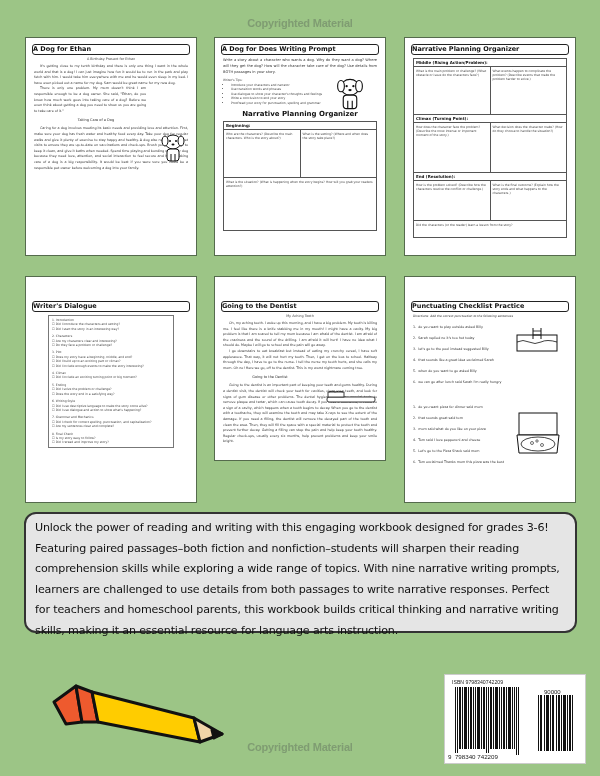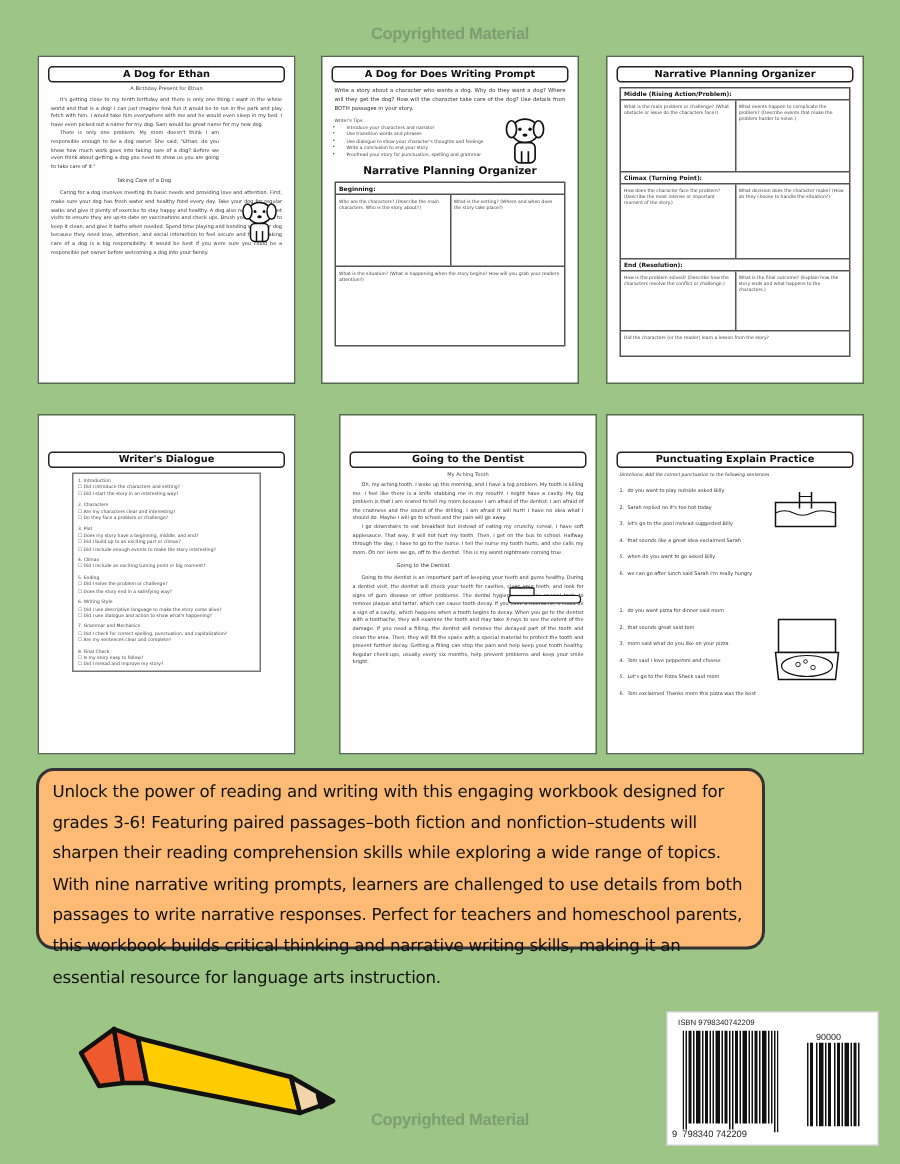--- a/index.html
+++ b/index.html
@@ -26,28 +26,27 @@
     position: absolute;
     width: 172px;
     background: #fff;
     border: 1px solid #556b4d;
     overflow: hidden;
   }
   .p1 { left: 25px; top: 37px; height: 219px; }
   .p2 { left: 214px; top: 37px; height: 219px; }
   .p3 { left: 404px; top: 37px; height: 219px; }
   .p4 { left: 25px; top: 276px; height: 227px; }
-  .p5 { left: 226px; top: 276px; height: 227px; }
+  .p5 { left: 214px; top: 276px; height: 185px; }
   .p6 { left: 404px; top: 276px; height: 227px; }
 
   .ptitle {
     margin: 6px 6px 2px 6px;
     border: 1px solid #222;
     border-radius: 3px;
-    text-align: center;
     font-weight: bold;
     font-size: 6.5px;
     line-height: 9px;
     color: #111;
   }
   .p4 .ptitle, .p5 .ptitle, .p6 .ptitle { margin-top: 24px; }
   .psub {
     text-align: center;
     font-size: 3.4px;
     color: #444;
@@ -105,22 +104,22 @@
 
   .dialog { margin: 2px 8px; font-size: 3.3px; color: #333; }
   .dialog .dir { font-style: italic; margin-bottom: 4px; font-size: 3px; }
   .dialog .ln { line-height: 11px; }
   .dialog .gap { height: 14px; }
 
   
   .desc {
     position: absolute;
     left: 24px; top: 512px;
-    width: 486px; height: 121px;
-    background: #fdba74;
+    width: 553px; height: 121px;
+    background: #e5e5e5;
     border: 2px solid #333;
     border-radius: 12px;
     padding: 4px 8px 0 9px;
     font-family: "DejaVu Sans", sans-serif;
     font-size: 11.1px;
     line-height: 20.6px;
     color: #111;
     letter-spacing: -0.15px;
   }
 
@@ -297,21 +296,21 @@
   <div class="pheading" style="margin:4px 60px 4px 0">Going to the Dentist</div>
   <svg style="position:absolute;left:110px;top:114px;width:52px;height:14px" viewBox="0 0 52 14">
     <rect x="2" y="6" width="48" height="5" rx="2" fill="#fff" stroke="#111" stroke-width="0.8"></rect>
     <rect x="3" y="1" width="16" height="5" fill="#fff" stroke="#111" stroke-width="0.8"></rect>
     <path d="M4 1 Q7 -1 10 1 Q13 -1 18 1" fill="none" stroke="#111" stroke-width="0.6"></path>
   </svg>
   <p class="ptext">Going to the dentist is an important part of keeping your teeth and gums healthy. During a dentist visit, the dentist will check your teeth for cavities, clean your teeth, and look for signs of gum disease or other problems. The dental hygienist may use special tools to remove plaque and tartar, which can cause tooth decay. If you have a toothache, it could be a sign of a cavity, which happens when a tooth begins to decay. When you go to the dentist with a toothache, they will examine the tooth and may take X-rays to see the extent of the damage. If you need a filling, the dentist will remove the decayed part of the tooth and clean the area. Then, they will fill the space with a special material to protect the tooth and prevent further decay. Getting a filling can stop the pain and help keep your tooth healthy. Regular check-ups, usually every six months, help prevent problems and keep your smile bright.</p>
 </div>
 
 <div class="page p6">
-  <div class="ptitle">Punctuating Explain Practice</div>
+  <div class="ptitle">Punctuating Checklist Practice</div>
   <div class="dialog">
     <div class="dir">Directions: Add the correct punctuation to the following sentences</div>
     <div class="ln"><span>1.&nbsp;&nbsp;</span><span>do you want to play outside asked Billy</span></div>
     <div class="ln"><span>2.&nbsp;&nbsp;</span><span>Sarah replied no it's too hot today</span></div>
     <div class="ln"><span>3.&nbsp;&nbsp;</span><span>let's go to the pool instead suggested Billy</span></div>
     <div class="ln"><span>4.&nbsp;&nbsp;</span><span>that sounds like a great idea exclaimed Sarah</span></div>
     <div class="ln"><span>5.&nbsp;&nbsp;</span><span>when do you want to go asked Billy</span></div>
     <div class="ln"><span>6.&nbsp;&nbsp;</span><span>we can go after lunch said Sarah I'm really hungry</span></div>
     <div class="gap"></div>
     <div class="ln"><span>1.&nbsp;&nbsp;</span><span>do you want pizza for dinner said mom</span></div>

